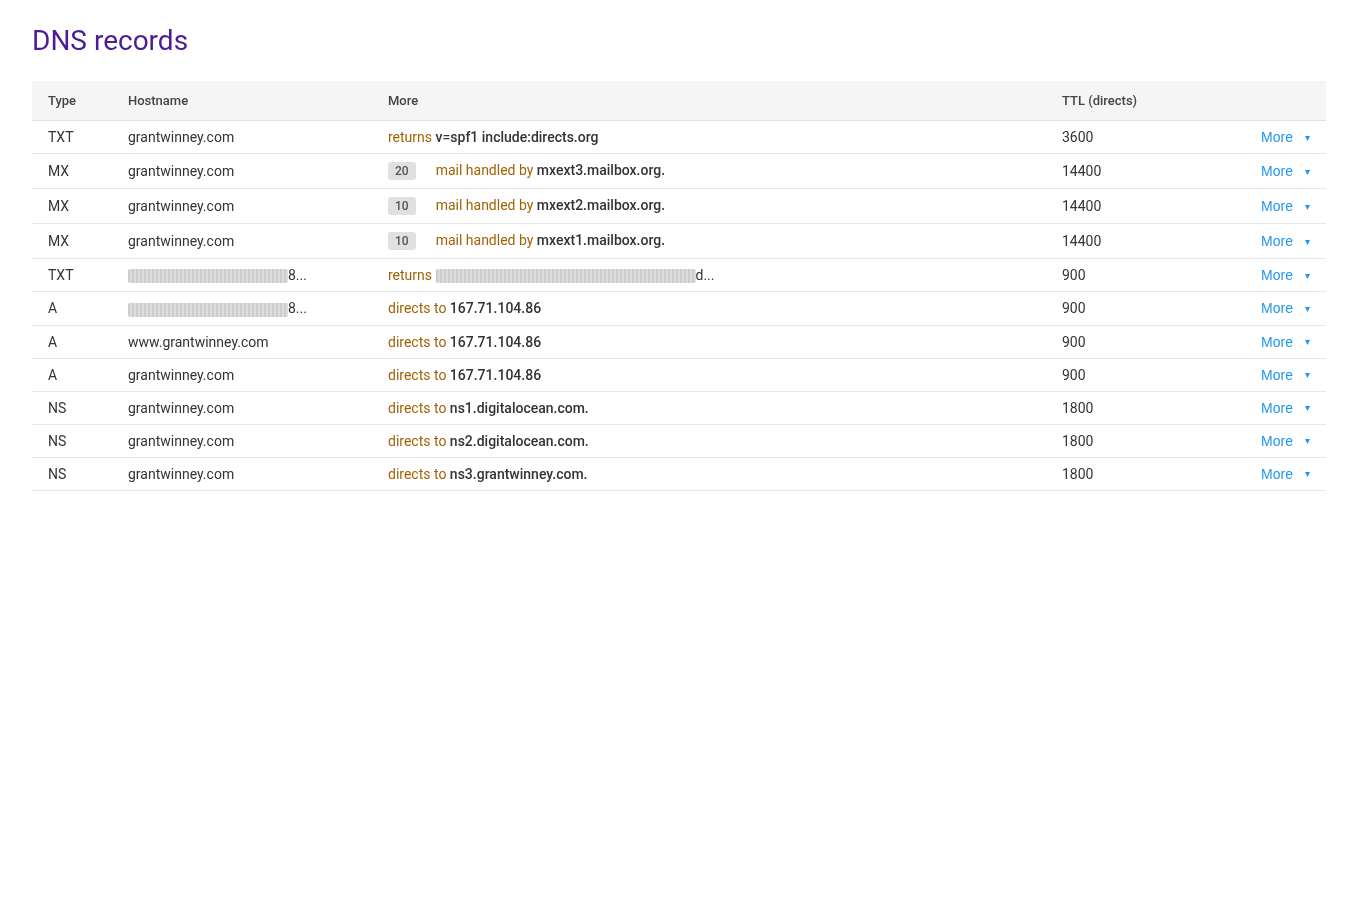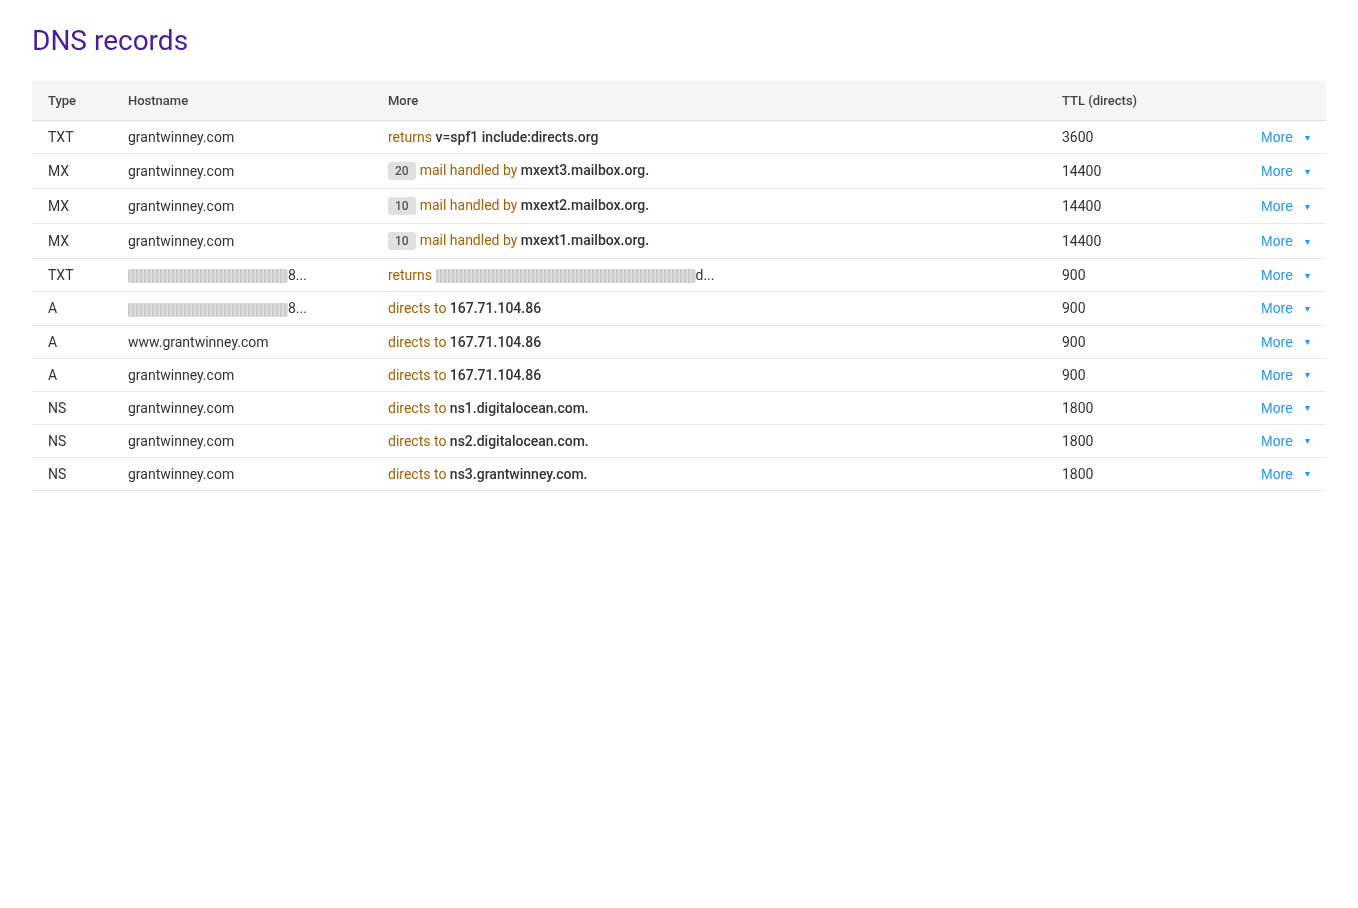--- a/index.html
+++ b/index.html
@@ -51,21 +51,21 @@
       color: #333;
       font-weight: 500;
     }
     .priority-badge {
       display: inline-block;
       background: #e0e0e0;
       color: #555;
       font-size: 12px;
       padding: 2px 7px;
       border-radius: 3px;
-      margin-right: 4px;
+      margin-right: 20px;
       font-weight: 500;
     }
     .more-btn {
       color: #2196F3;
       background: none;
       border: none;
       cursor: pointer;
       font-size: 14px;
       display: inline-flex;
       align-items: center;

